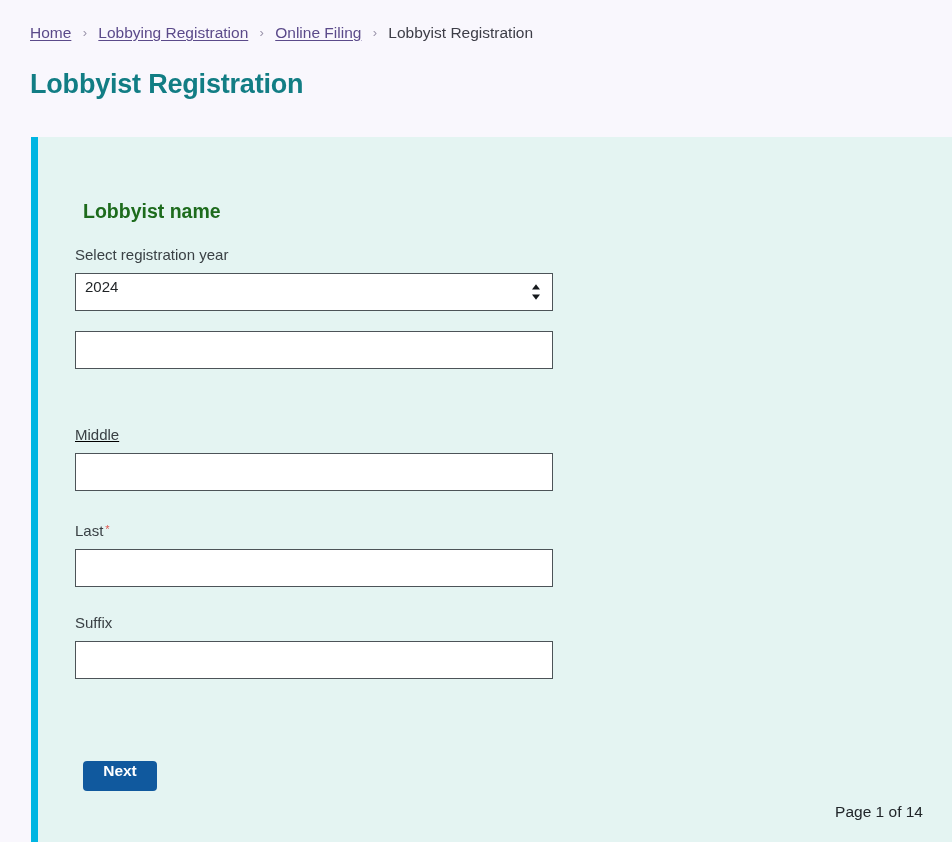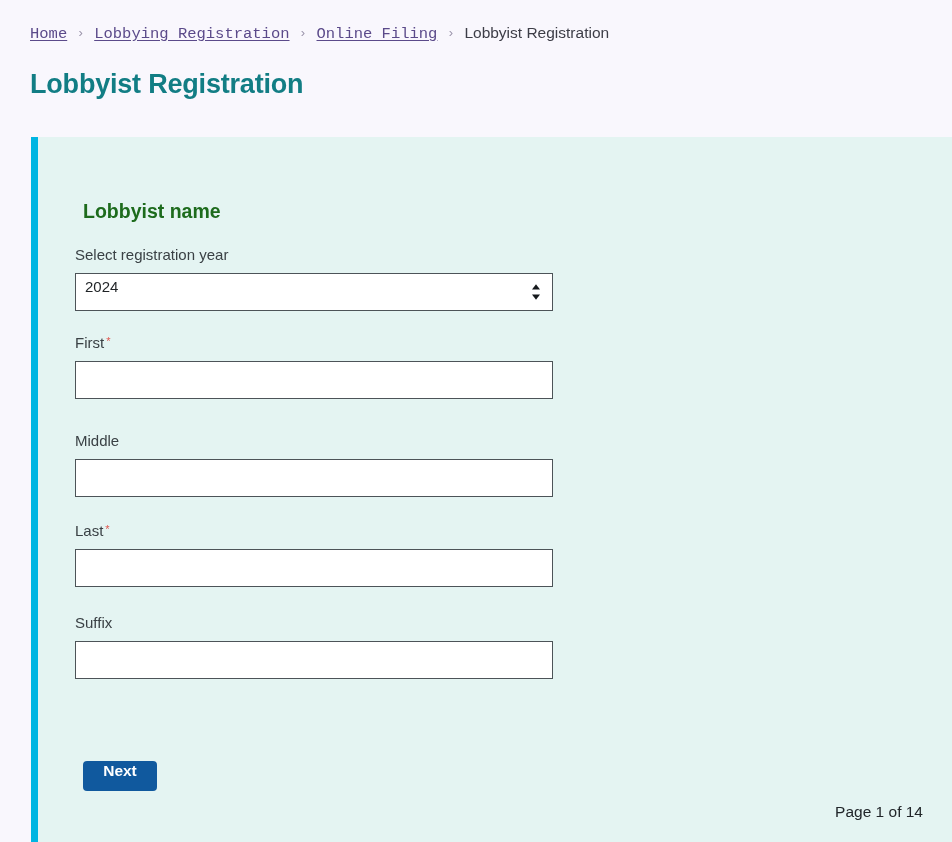--- a/index.html
+++ b/index.html
@@ -23,21 +23,20 @@
     top: 22px;
     font-size: 15.5px;
     line-height: 22px;
     color: #3d3d47;
     white-space: nowrap;
   }
   .breadcrumb a {
     color: #5b4a8a;
     text-decoration: underline;
     text-underline-offset: 2px;
-    font-family: Liberation Mono, monospace;
   }
   .breadcrumb .crumb-current {
     color: #3d3d47;
     text-decoration: none;
   }
   .breadcrumb .sep {
     display: inline-block;
     margin: 0 7px;
     color: #9b94ab;
     font-size: 13px;
@@ -147,21 +146,21 @@
     top: 50%;
     transform: translateY(-50%);
     width: 12px;
     height: 20px;
     pointer-events: none;
   }
 
   
   .field-year    { top: 100px; margin-top: 8px; }
   .field-first   { top: 194px; }
-  .field-middle  { top: 294px; }
+  .field-middle  { top: 288px; text-decoration: underline; }
   .field-last    { top: 382px; }
   .field-suffix  { top: 476px; }
 
   
   .next-button {
     position: absolute;
     left: 45px;
     top: 624px;
     min-width: 74px;
     padding: 2px 18px 12px;
@@ -215,21 +214,20 @@
         <span class="stepper-icon">
           <svg width="12" height="20" viewBox="0 0 12 20" aria-hidden="true">
             <path d="M6 2.2 L10 7.4 L2 7.4 Z" fill="#15191c"></path>
             <path d="M6 17.8 L10 12.6 L2 12.6 Z" fill="#15191c"></path>
           </svg>
         </span>
       </div>
     </div>
 
     <div class="field field-first">
-      <label class="field-label"><span>First</span><span class="req-star">*</span></label>
       <input class="text-input" type="text" placeholder="" style="">
     </div>
 
     <div class="field field-middle">
       <label class="field-label">Middle</label>
       <input class="text-input" type="text" placeholder="" style="">
     </div>
 
     <div class="field field-last">
       <label class="field-label"><span>Last</span><span class="req-star">*</span></label>

